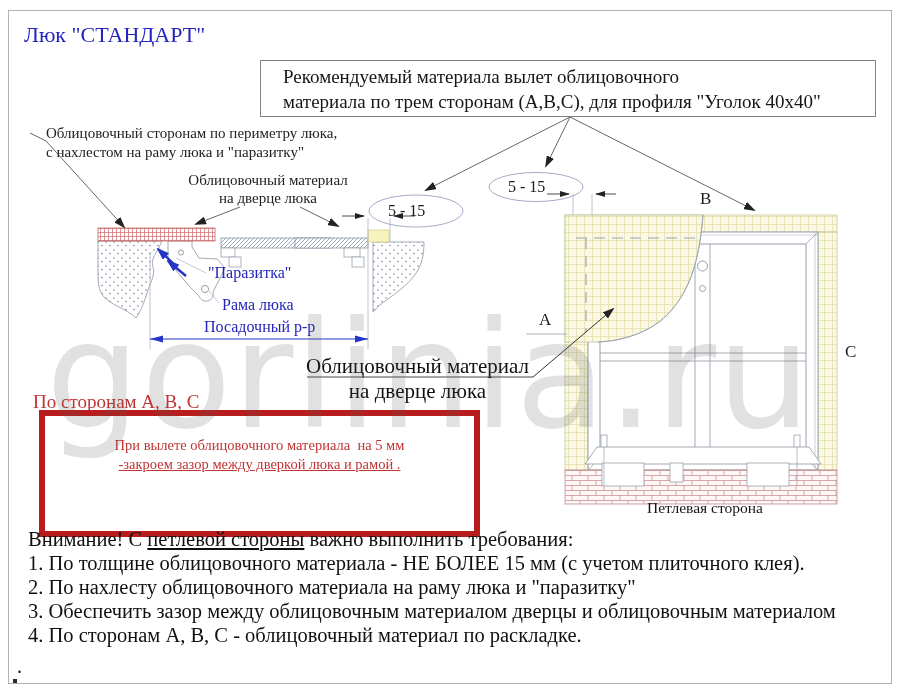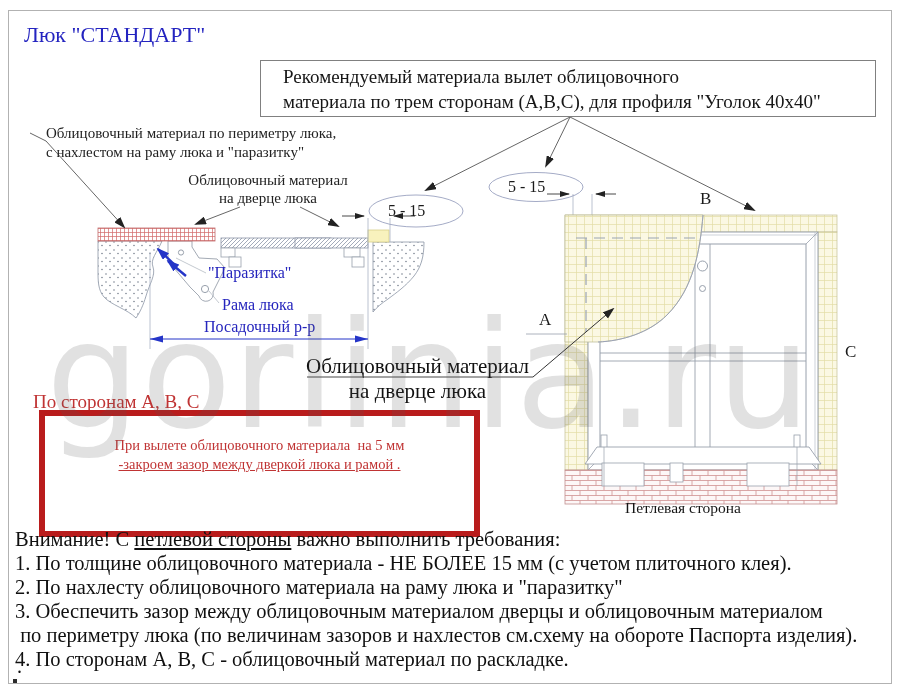--- a/index.html
+++ b/index.html
@@ -18,28 +18,28 @@
   #parasitka-label{left:208px;top:264px;}
   #rama-label{left:222px;top:296px;}
   #posad-label{left:204px;top:318px;}
   .dim-lbl{width:58px;text-align:left;font-size:16px;color:#1a1a1a;white-space:pre;}
   #dim1{left:388px;top:202px;}
   #dim2{left:508px;top:178px;}
   .side-lbl{font-size:17px;color:#1a1a1a;}
   #side-a{left:539px;top:310px;}
   #side-b{left:700px;top:189px;}
   #side-c{left:845px;top:342px;}
-  #hinge-side-label{left:625px;top:499px;width:160px;text-align:left;font-size:15.5px;color:#161616;}
+  #hinge-side-label{left:625px;top:499px;width:160px;text-align:center;font-size:15.5px;color:#161616;}
   #door-big-label{left:300px;top:354px;width:235px;text-align:center;font-size:21px;line-height:25px;color:#101010;}
   #red-heading{left:33px;top:391px;font-size:19px;color:#c03434;white-space:pre;}
   #red-box{left:39px;top:410px;width:429px;height:95px;border:6px solid #b91c1c;
            padding-top:20px;text-align:center;font-size:14.5px;line-height:19px;color:#c03434;}
   .red-line{white-space:pre;}
   .u{text-decoration:underline;}
-  #requirements{left:15px;top:527px;font-size:20.5px;line-height:24px;color:#101010;}
+  #requirements{left:28px;top:527px;font-size:20.5px;line-height:24px;color:#101010;}
   .req-line{white-space:pre;}
   #stray-dot{left:17px;top:655px;font-size:20px;color:#101010;}
   #watermark{left:46px;top:290px;font-family:"DejaVu Sans",sans-serif;font-size:148px;
              color:rgba(90,90,90,0.18);letter-spacing:1px;white-space:pre;z-index:6;pointer-events:none;}
   #drawing-svg{left:0;top:0;z-index:1;}
   .txt{z-index:2;}
 </style>
 </head>
 <body>
 
@@ -174,21 +174,21 @@
   </svg>
 
   <div class="abs txt" id="doc-title">Люк "СТАНДАРТ"</div>
 
   <div class="abs txt" id="callout-box">
     <div class="lbl">Рекомендуемый материала вылет облицовочного</div>
     <div class="lbl">материала по трем сторонам (А,В,С), для профиля "Уголок 40х40"</div>
   </div>
 
   <div class="abs txt" id="perimeter-label">
-    <div class="lbl">Облицовочный материал по периметру люка,</div>
+    <div class="lbl">Облицовочный сторонам по периметру люка,</div>
     <div class="lbl">с нахлестом на раму люка и "паразитку"</div>
   </div>
 
   <div class="abs txt" id="door-small-label">
     <div class="lbl">Облицовочный материал</div>
     <div class="lbl">на дверце люка</div>
   </div>
 
   <div class="abs txt blue-lbl" id="parasitka-label">"Паразитка"</div>
   <div class="abs txt blue-lbl" id="rama-label">Рама люка</div>
@@ -213,21 +213,20 @@
   <div class="abs txt" id="red-box">
     <div class="red-line">При вылете облицовочного материала  на 5 мм</div>
     <div class="red-line u">-закроем зазор между дверкой люка и рамой .</div>
   </div>
 
   <div class="abs txt" id="requirements">
     <div class="req-line"><span>Внимание! С </span><span class="u">петлевой стороны</span><span> важно выполнить требования:</span></div>
     <div class="req-line">1. По толщине облицовочного материала - НЕ БОЛЕЕ 15 мм (с учетом плиточного клея).</div>
     <div class="req-line">2. По нахлесту облицовочного материала на раму люка и "паразитку"</div>
     <div class="req-line">3. Обеспечить зазор между облицовочным материалом дверцы и облицовочным материалом</div>
-    <div class="req-line"> по периметру люка (по величинам зазоров и нахлестов см.схему на обороте Паспорта изделия).</div>
     <div class="req-line">4. По сторонам А, В, С - облицовочный материал по раскладке.</div>
   </div>
   <div class="abs txt" id="stray-dot">.</div>
 
   <div class="abs" id="watermark">gorlinia.ru</div>
 
   <div class="abs" id="corner-mark"></div>
 </div>
 
 </body></html>

